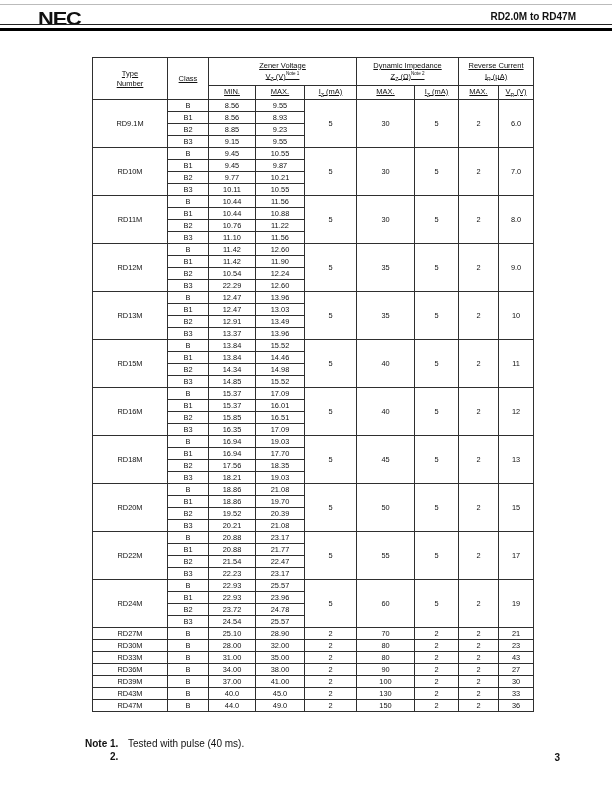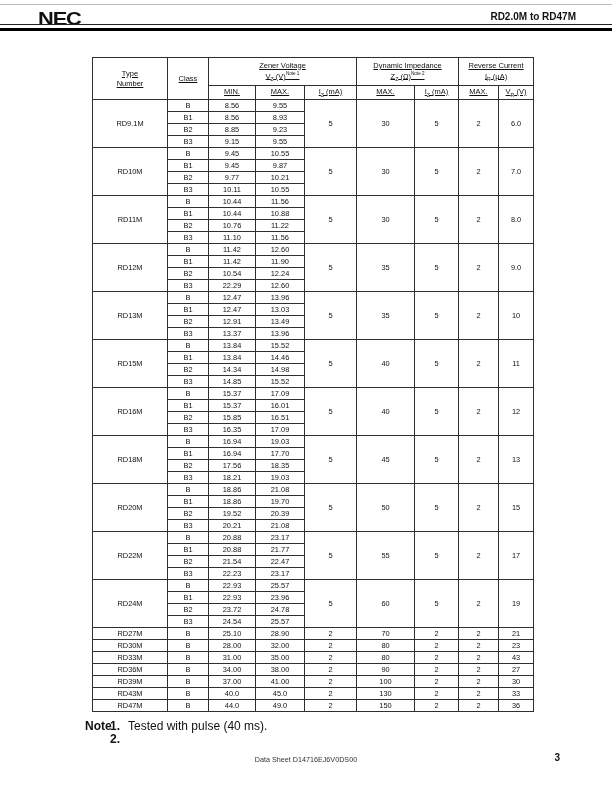--- a/index.html
+++ b/index.html
@@ -20,21 +20,21 @@
   table{border-collapse:collapse;table-layout:fixed;width:441px;border:1.5px solid #000;}
   th,td{border:1px solid #2f2f2f;padding:0;text-align:center;vertical-align:middle;
         font-weight:normal;overflow:hidden;white-space:nowrap;}
   thead th{font-size:7.5px;line-height:1.3;text-decoration:underline;}
   tr.h1 th{height:27px;}
   tr.h2 th{height:13px;}
   tbody td{height:11px;line-height:11px;font-size:7.4px;}
   sub{font-size:5.2px;}
   sup.notesup{font-size:4.6px;vertical-align:super;}
   
-  .notes{position:absolute;left:85px;top:720px;font-size:12px;line-height:13px;}
+  .notes{position:absolute;left:85px;top:737px;font-size:10px;line-height:13px;}
   .notes .row{display:flex;}
   .notes .lbl{width:25px;font-weight:bold;}
   .notes .num{width:18px;font-weight:bold;}
   .notes .txt{white-space:nowrap;}
   
   .footer-text{position:absolute;left:0;top:755px;width:612px;text-align:center;
                font-size:7.2px;color:#333;}
   .page-num{position:absolute;right:52px;top:752px;font-size:10px;font-weight:bold;}
 </style>
 </head>
@@ -464,15 +464,14 @@
       <span class="lbl">Note</span>
       <span class="num">1.</span>
       <span class="txt">Tested with pulse (40 ms).</span>
     </div>
     <div class="row">
       <span class="lbl"></span>
       <span class="num">2.</span>
     </div>
   </div>
 
-  <div class="footer-text">Data Sheet  D14716EJ6V0DS00</div>
   <div class="page-num">3</div>
 </div>
 
 </body></html>

